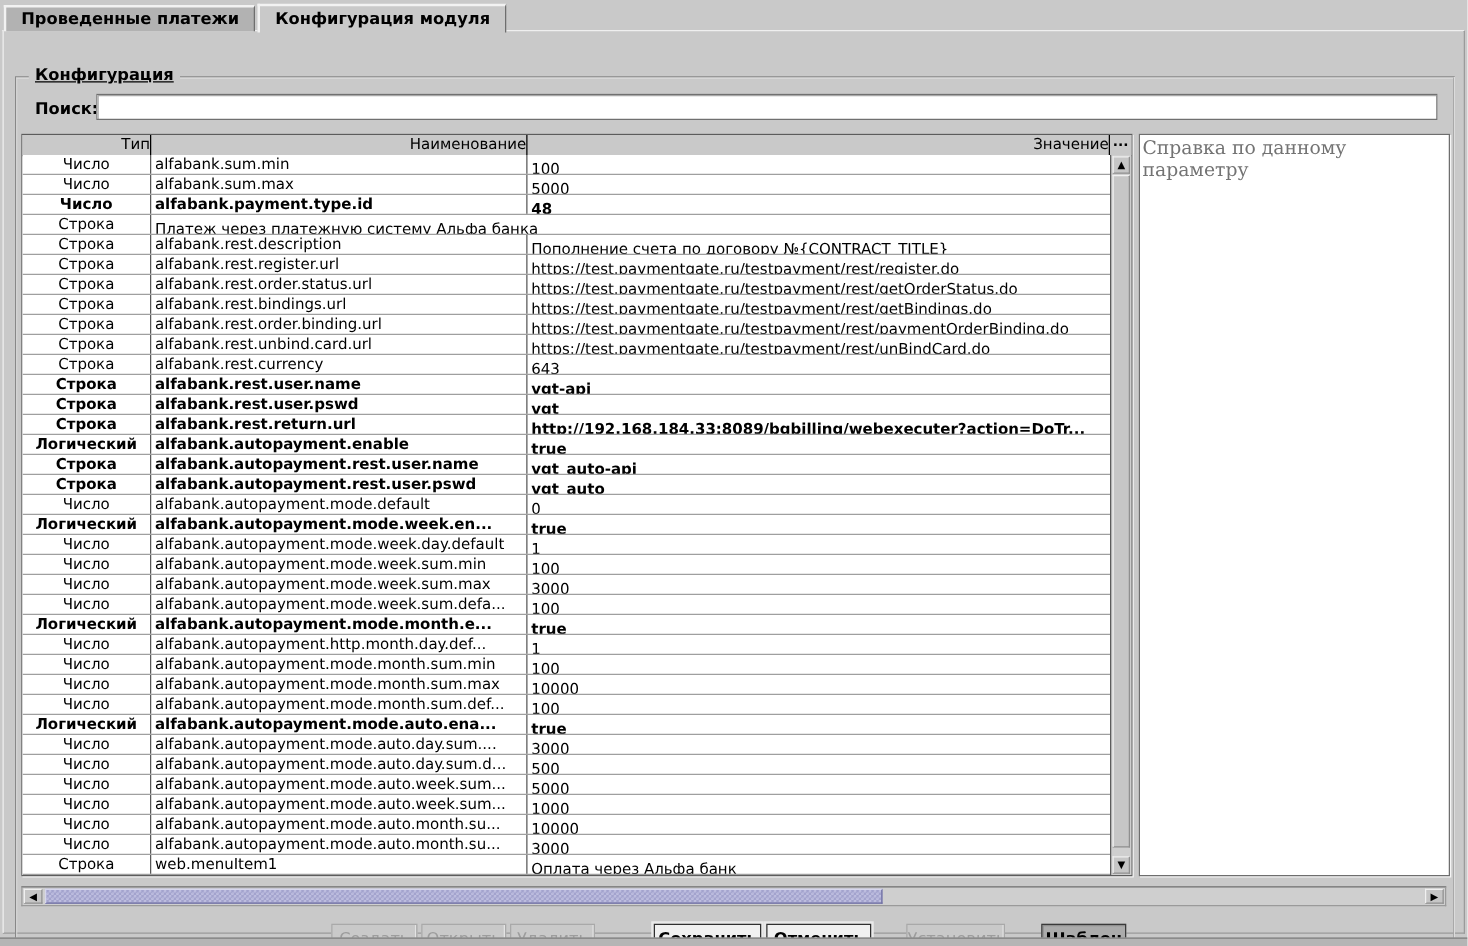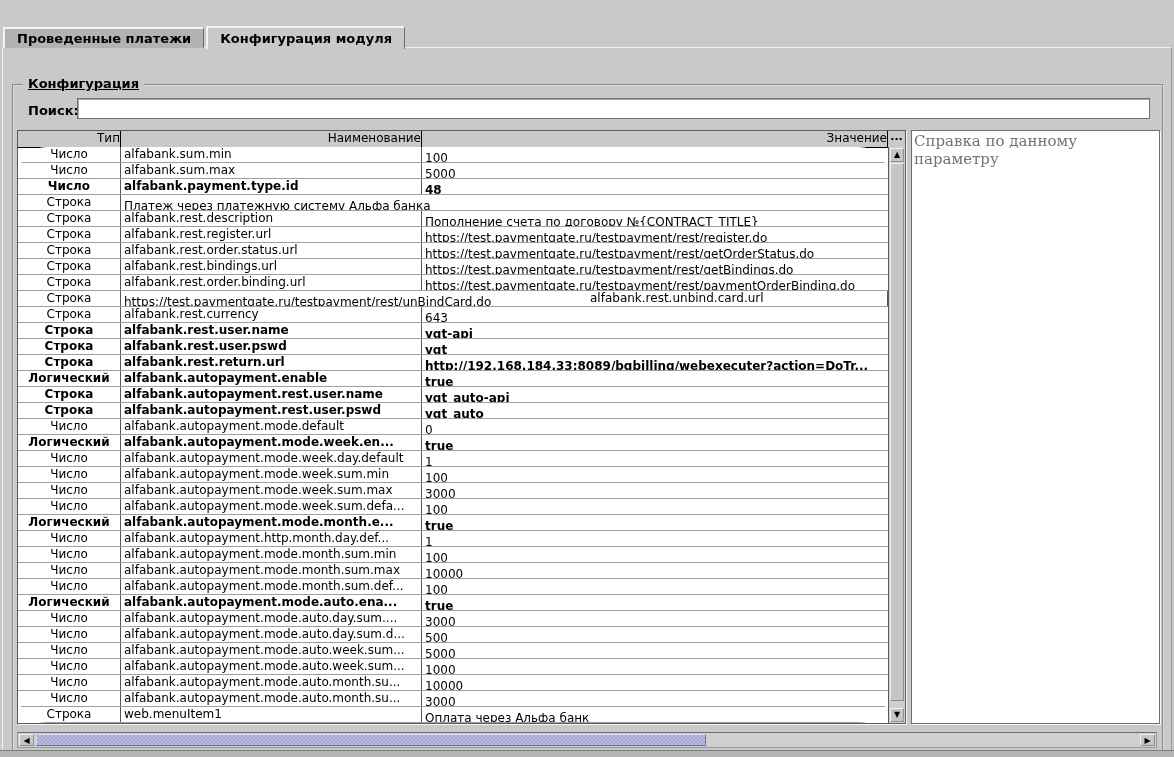--- a/index.html
+++ b/index.html
@@ -2,21 +2,21 @@
 <html><head>
 <meta charset="utf-8">
 <style>
   html,body{margin:0;padding:0;}
   body{
     width:1174px;height:757px;position:relative;overflow:hidden;
     background:#c9c9c9;
     font-family:"DejaVu Sans","Liberation Sans",sans-serif;
     -webkit-font-smoothing:none;
   }
-  .window{position:absolute;inset:0;margin-top:23px;}
+  .window{position:absolute;inset:0;}
 
   
   .tabbar{position:absolute;left:3px;top:2px;height:23px;display:flex;align-items:flex-end;z-index:5;}
   .tab{
     box-sizing:border-box;height:21px;padding:2px 12px 0 12px;margin-right:2px;
     font-size:13px;font-weight:bold;color:#000;white-space:nowrap;
     background:#b2b2b2;
     border-top:2px solid #f2f2f2;border-left:2px solid #f2f2f2;border-right:1px solid #6e6e6e;
   }
   .tab.active{
@@ -58,21 +58,21 @@
     box-sizing:border-box;font-size:12px;color:#000;text-align:right;line-height:15px;
     border-right:1px solid #000;overflow:hidden;white-space:nowrap;
   }
   .th-type{width:103px;}
   .th-name{width:301px;}
   .th-value{flex:1;}
   .th-corner{
     width:17px;box-sizing:border-box;font-size:11px;font-weight:bold;text-align:center;line-height:12px;
     background:#c9c9c9;color:#000;
   }
-  .tbody{position:absolute;left:0;top:16px;right:17px;bottom:0;overflow:hidden;background:#fff;border-radius:29px;}
+  .tbody{position:absolute;left:0;top:16px;right:17px;bottom:0;overflow:hidden;background:#fff;}
   .tr{display:flex;height:16px;border-bottom:1px solid #9f9f9f;box-sizing:border-box;}
   .tr.b{font-weight:bold;}
   .td{
     box-sizing:border-box;font-size:12px;line-height:15px;color:#000;
     white-space:nowrap;overflow:hidden;
   }
   .td-type{width:103px;text-align:center;border-right:1px solid #585858;}
   .td-name{width:301px;padding:0 3px;border-right:1px solid #585858;}
   .td-value{flex:1;padding:4px 3px;}
 
@@ -220,22 +220,22 @@
             <div class="td td-name">alfabank.rest.bindings.url</div>
             <div class="td td-value">https://test.paymentgate.ru/testpayment/rest/getBindings.do</div>
           </div>
           <div class="tr">
             <div class="td td-type">Строка</div>
             <div class="td td-name">alfabank.rest.order.binding.url</div>
             <div class="td td-value">https://test.paymentgate.ru/testpayment/rest/paymentOrderBinding.do</div>
           </div>
           <div class="tr">
             <div class="td td-type">Строка</div>
+            <div class="td td-name">alfabank.rest.unbind.card.url</div>
             <div class="td td-value">https://test.paymentgate.ru/testpayment/rest/unBindCard.do</div>
-            <div class="td td-name">alfabank.rest.unbind.card.url</div>
           </div>
           <div class="tr">
             <div class="td td-type">Строка</div>
             <div class="td td-name">alfabank.rest.currency</div>
             <div class="td td-value">643</div>
           </div>
           <div class="tr b">
             <div class="td td-type">Строка</div>
             <div class="td td-name">alfabank.rest.user.name</div>
             <div class="td td-value">vgt-api</div>

